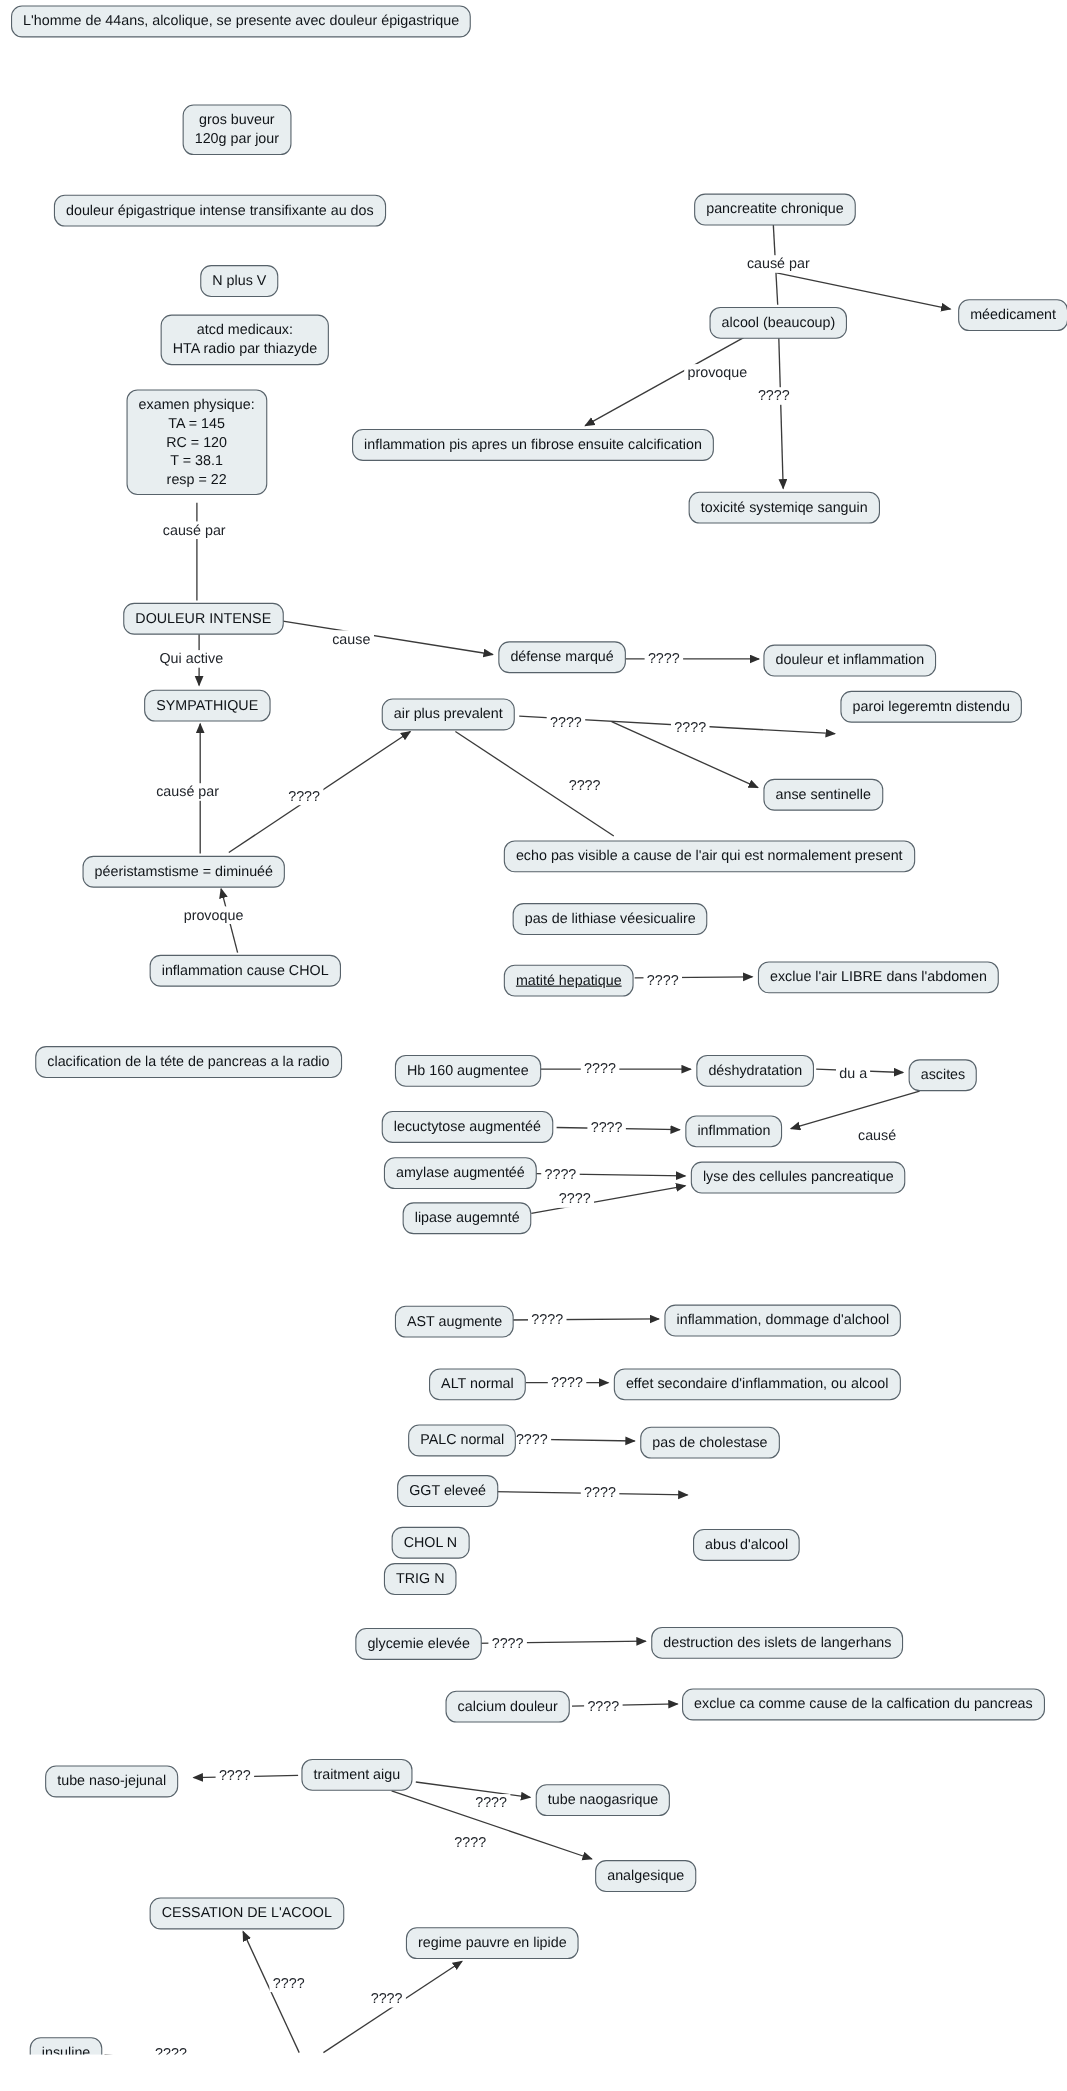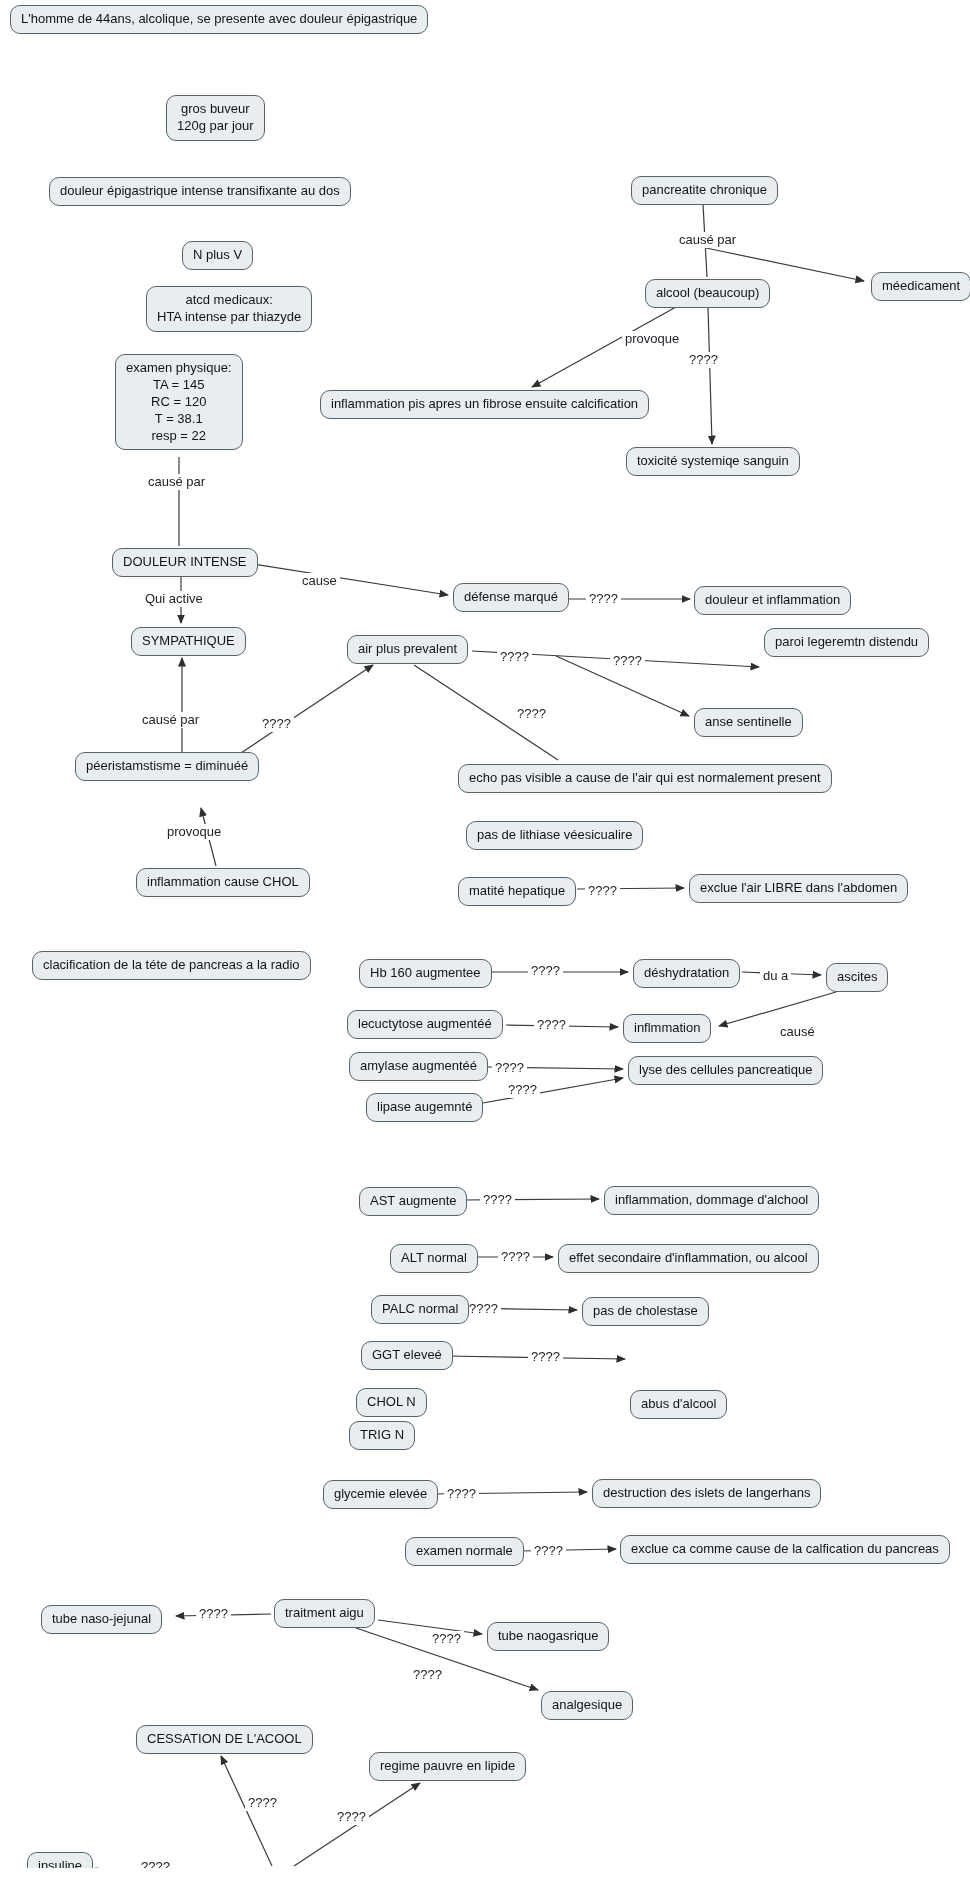--- a/index.html
+++ b/index.html
@@ -80,45 +80,45 @@
 <div class="node" style="left: 10px; top: 5px;">L'homme de 44ans, alcolique, se presente avec douleur épigastrique</div>
     <div class="node" style="left: 166px; top: 95px;">
       <div>gros buveur</div>
       <div>120g par jour</div>
     </div>
     <div class="node" style="left: 49px; top: 177px;">douleur épigastrique intense transifixante au dos</div>
     <div class="node" style="left: 631px; top: 176px;">pancreatite chronique</div>
     <div class="node" style="left: 182px; top: 241px;">N plus V</div>
     <div class="node" style="left: 146px; top: 286px;">
       <div>atcd medicaux:</div>
-      <div>HTA intense par thiazyde</div>
+      <div>HTA radio par thiazyde</div>
     </div>
     <div class="node" style="left: 645px; top: 279px;">alcool (beaucoup)</div>
     <div class="node" style="left: 871px; top: 272px;">méedicament</div>
     <div class="node" style="left: 115px; top: 354px;">
       <div>examen physique:</div>
       <div>TA = 145</div>
       <div>RC = 120</div>
       <div>T = 38.1</div>
       <div>resp = 22</div>
     </div>
     <div class="node" style="left: 320px; top: 390px;">inflammation pis apres un fibrose ensuite calcification</div>
     <div class="node" style="left: 626px; top: 447px;">toxicité systemiqe sanguin</div>
     <div class="node" style="left: 112px; top: 548px;">DOULEUR INTENSE</div>
     <div class="node" style="left: 453px; top: 583px;">défense marqué</div>
     <div class="node" style="left: 694px; top: 586px;">douleur et inflammation</div>
     <div class="node" style="left: 131px; top: 627px;">SYMPATHIQUE</div>
     <div class="node" style="left: 347px; top: 635px;">air plus prevalent</div>
     <div class="node" style="left: 764px; top: 628px;">paroi legeremtn distendu</div>
     <div class="node" style="left: 694px; top: 708px;">anse sentinelle</div>
-    <div class="node" style="left: 75px; top: 752px;">péeristamstisme = diminuéé</div>
+    <div class="node" style="left: 75px; top: 778px;">péeristamstisme = diminuéé</div>
     <div class="node" style="left: 458px; top: 764px;">echo pas visible a cause de l'air qui est normalement present</div>
     <div class="node" style="left: 466px; top: 821px;">pas de lithiase véesicualire</div>
     <div class="node" style="left: 136px; top: 868px;">inflammation cause CHOL</div>
-    <div class="node" style="left: 458px; top: 877px;">matité hepatique</div>
+    <div class="node" style="left: 458px; top: 877px; text-decoration: underline;">matité hepatique</div>
     <div class="node" style="left: 689px; top: 874px;">exclue l'air LIBRE dans l'abdomen</div>
     <div class="node" style="left: 32px; top: 951px;">clacification de la téte de pancreas a la radio</div>
     <div class="node" style="left: 359px; top: 959px;">Hb 160 augmentee</div>
     <div class="node" style="left: 633px; top: 959px;">déshydratation</div>
     <div class="node" style="left: 826px; top: 963px;">ascites</div>
     <div class="node" style="left: 347px; top: 1010px;">lecuctytose augmentéé</div>
     <div class="node" style="left: 623px; top: 1014px;">inflmmation</div>
     <div class="node" style="left: 349px; top: 1052px;">amylase augmentéé</div>
     <div class="node" style="left: 628px; top: 1056px;">lyse des cellules pancreatique</div>
     <div class="node" style="left: 366px; top: 1093px;">lipase augemnté</div>
@@ -127,21 +127,21 @@
     <div class="node" style="left: 390px; top: 1244px;">ALT normal</div>
     <div class="node" style="left: 558px; top: 1244px;">effet secondaire d'inflammation, ou alcool</div>
     <div class="node" style="left: 371px; top: 1295px;">PALC normal</div>
     <div class="node" style="left: 582px; top: 1297px;">pas de cholestase</div>
     <div class="node" style="left: 361px; top: 1341px;">GGT eleveé</div>
     <div class="node" style="left: 630px; top: 1346px; margin-top: 44px;">abus d'alcool</div>
     <div class="node" style="left: 356px; top: 1388px;">CHOL N</div>
     <div class="node" style="left: 349px; top: 1421px;">TRIG N</div>
     <div class="node" style="left: 323px; top: 1480px;">glycemie elevée</div>
     <div class="node" style="left: 592px; top: 1479px;">destruction des islets de langerhans</div>
-    <div class="node" style="left: 405px; top: 1537px;">examen normale</div>
+    <div class="node" style="left: 405px; top: 1537px;">calcium douleur</div>
     <div class="node" style="left: 620px; top: 1535px;">exclue ca comme cause de la calfication du pancreas</div>
     <div class="node" style="left: 41px; top: 1605px;">tube naso-jejunal</div>
     <div class="node" style="left: 274px; top: 1599px;">traitment aigu</div>
     <div class="node" style="left: 487px; top: 1622px;">tube naogasrique</div>
     <div class="node" style="left: 541px; top: 1691px;">analgesique</div>
     <div class="node" style="left: 136px; top: 1725px;">CESSATION DE L'ACOOL</div>
     <div class="node" style="left: 369px; top: 1752px;">regime pauvre en lipide</div>
     <div class="node" style="left: 27px; top: 1852px; text-align: right;">insuline</div>
     <div class="node" style="left: 221px; top: 1868px;">traitment a long terme</div>
     <div class="node" style="left: 458px; top: 1872px;">enzyme pancreatique</div>

